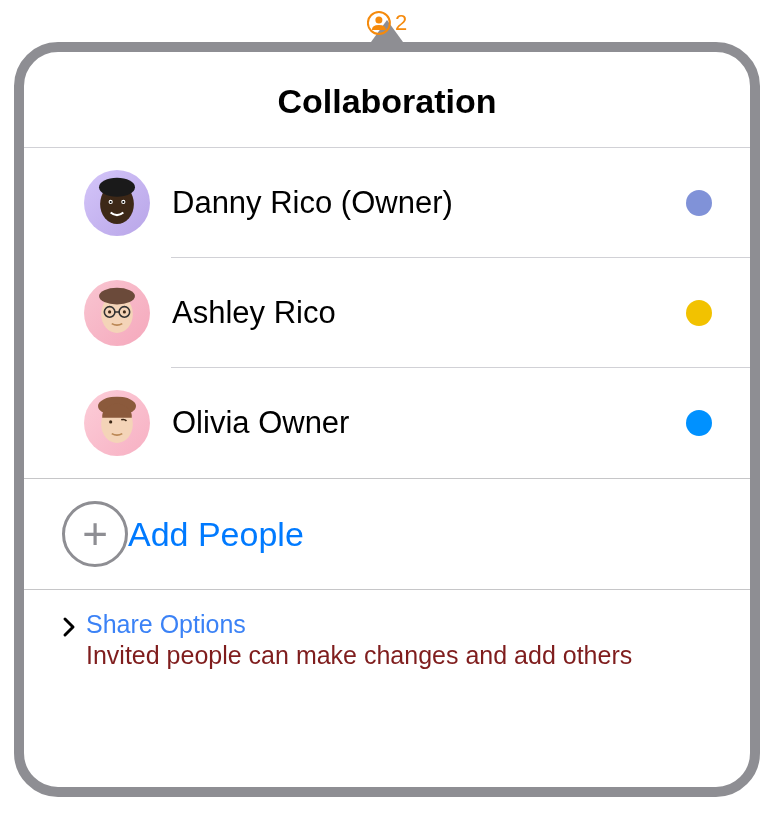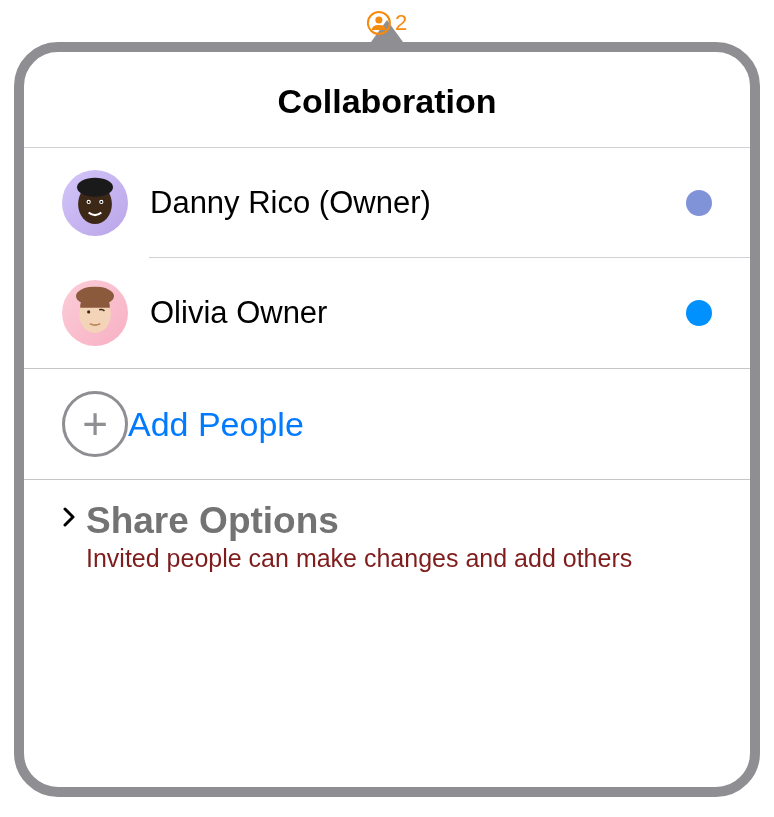--- a/index.html
+++ b/index.html
@@ -86,20 +86,21 @@
       text-align: center;
       font-size: 34px;
       font-weight: 600;
       color: #000;
       padding: 30px 0 26px 0;
       border-bottom: 1px solid #d1d1d6;
     }
     .people-list {
       display: flex;
       flex-direction: column;
+      margin-left: 22px;
     }
     .person-row {
       display: flex;
       align-items: center;
       padding: 22px 38px 22px 38px;
       position: relative;
     }
     .person-row:not(:last-child)::after {
       content: "";
       position: absolute;
@@ -182,23 +183,23 @@
       color: #000;
       font-size: 24px;
       margin-top: 6px;
       flex-shrink: 0;
     }
     .share-options-text {
       display: flex;
       flex-direction: column;
     }
     .share-options-title {
-      font-size: 37px;
-      font-weight: 700;
-      color: #737373;
+      font-size: 25px;
+      font-weight: 400;
+      color: #3b82f6;
     }
     .share-options-subtitle {
       font-size: 25px;
       font-weight: 400;
       color: #7f1d1d;
       margin-top: 2px;
     }
   </style>
 </head>
 <body>
@@ -232,20 +233,36 @@
               <circle cx="31" cy="24" r="2" fill="#fff"></circle>
               <circle cx="19" cy="24" r="1" fill="#000"></circle>
               <circle cx="31" cy="24" r="1" fill="#000"></circle>
               <path d="M 19 34 Q 25 39 31 34" stroke="#fff" stroke-width="2" fill="none"></path>
             </svg>
           </div>
           <div class="person-name">Danny Rico (Owner)</div>
           <div class="presence-dot" style="background:#8092d8"></div>
         </div>
 
+        <div class="person-row">
+          <div class="avatar avatar-bg-pink1">
+            <svg class="avatar-face" viewBox="0 0 50 50">
+              <ellipse cx="25" cy="26" rx="15" ry="18" fill="#f4d4b8"></ellipse>
+              <ellipse cx="25" cy="9" rx="17" ry="8" fill="#6b4a3a"></ellipse>
+              <circle cx="18" cy="24" r="5" fill="none" stroke="#333" stroke-width="1.5"></circle>
+              <circle cx="32" cy="24" r="5" fill="none" stroke="#333" stroke-width="1.5"></circle>
+              <line x1="23" y1="24" x2="27" y2="24" stroke="#333" stroke-width="1.5"></line>
+              <circle cx="18" cy="24" r="1.5" fill="#3d2817"></circle>
+              <circle cx="32" cy="24" r="1.5" fill="#3d2817"></circle>
+              <path d="M 20 35 Q 25 38 30 35" stroke="#b85" stroke-width="1.5" fill="none"></path>
+            </svg>
+          </div>
+          <div class="person-name">Ashley Rico</div>
+          <div class="presence-dot" style="background:#f2c200"></div>
+        </div>
 
         <div class="person-row">
           <div class="avatar avatar-bg-pink2">
             <svg class="avatar-face" viewBox="0 0 50 50">
               <ellipse cx="25" cy="26" rx="15" ry="18" fill="#f4d4b8"></ellipse>
               <ellipse cx="25" cy="9" rx="18" ry="9" fill="#8b5a3c"></ellipse>
               <path d="M 11 20 Q 10 10 25 6 Q 40 10 39 20" fill="#8b5a3c"></path>
               <circle cx="19" cy="24" r="1.5" fill="#3d2817"></circle>
               <path d="M 29 22 Q 32 21 34 23" stroke="#3d2817" stroke-width="1.5" fill="none"></path>
               <path d="M 20 35 Q 25 38 30 35" stroke="#b85" stroke-width="1.5" fill="none"></path>

